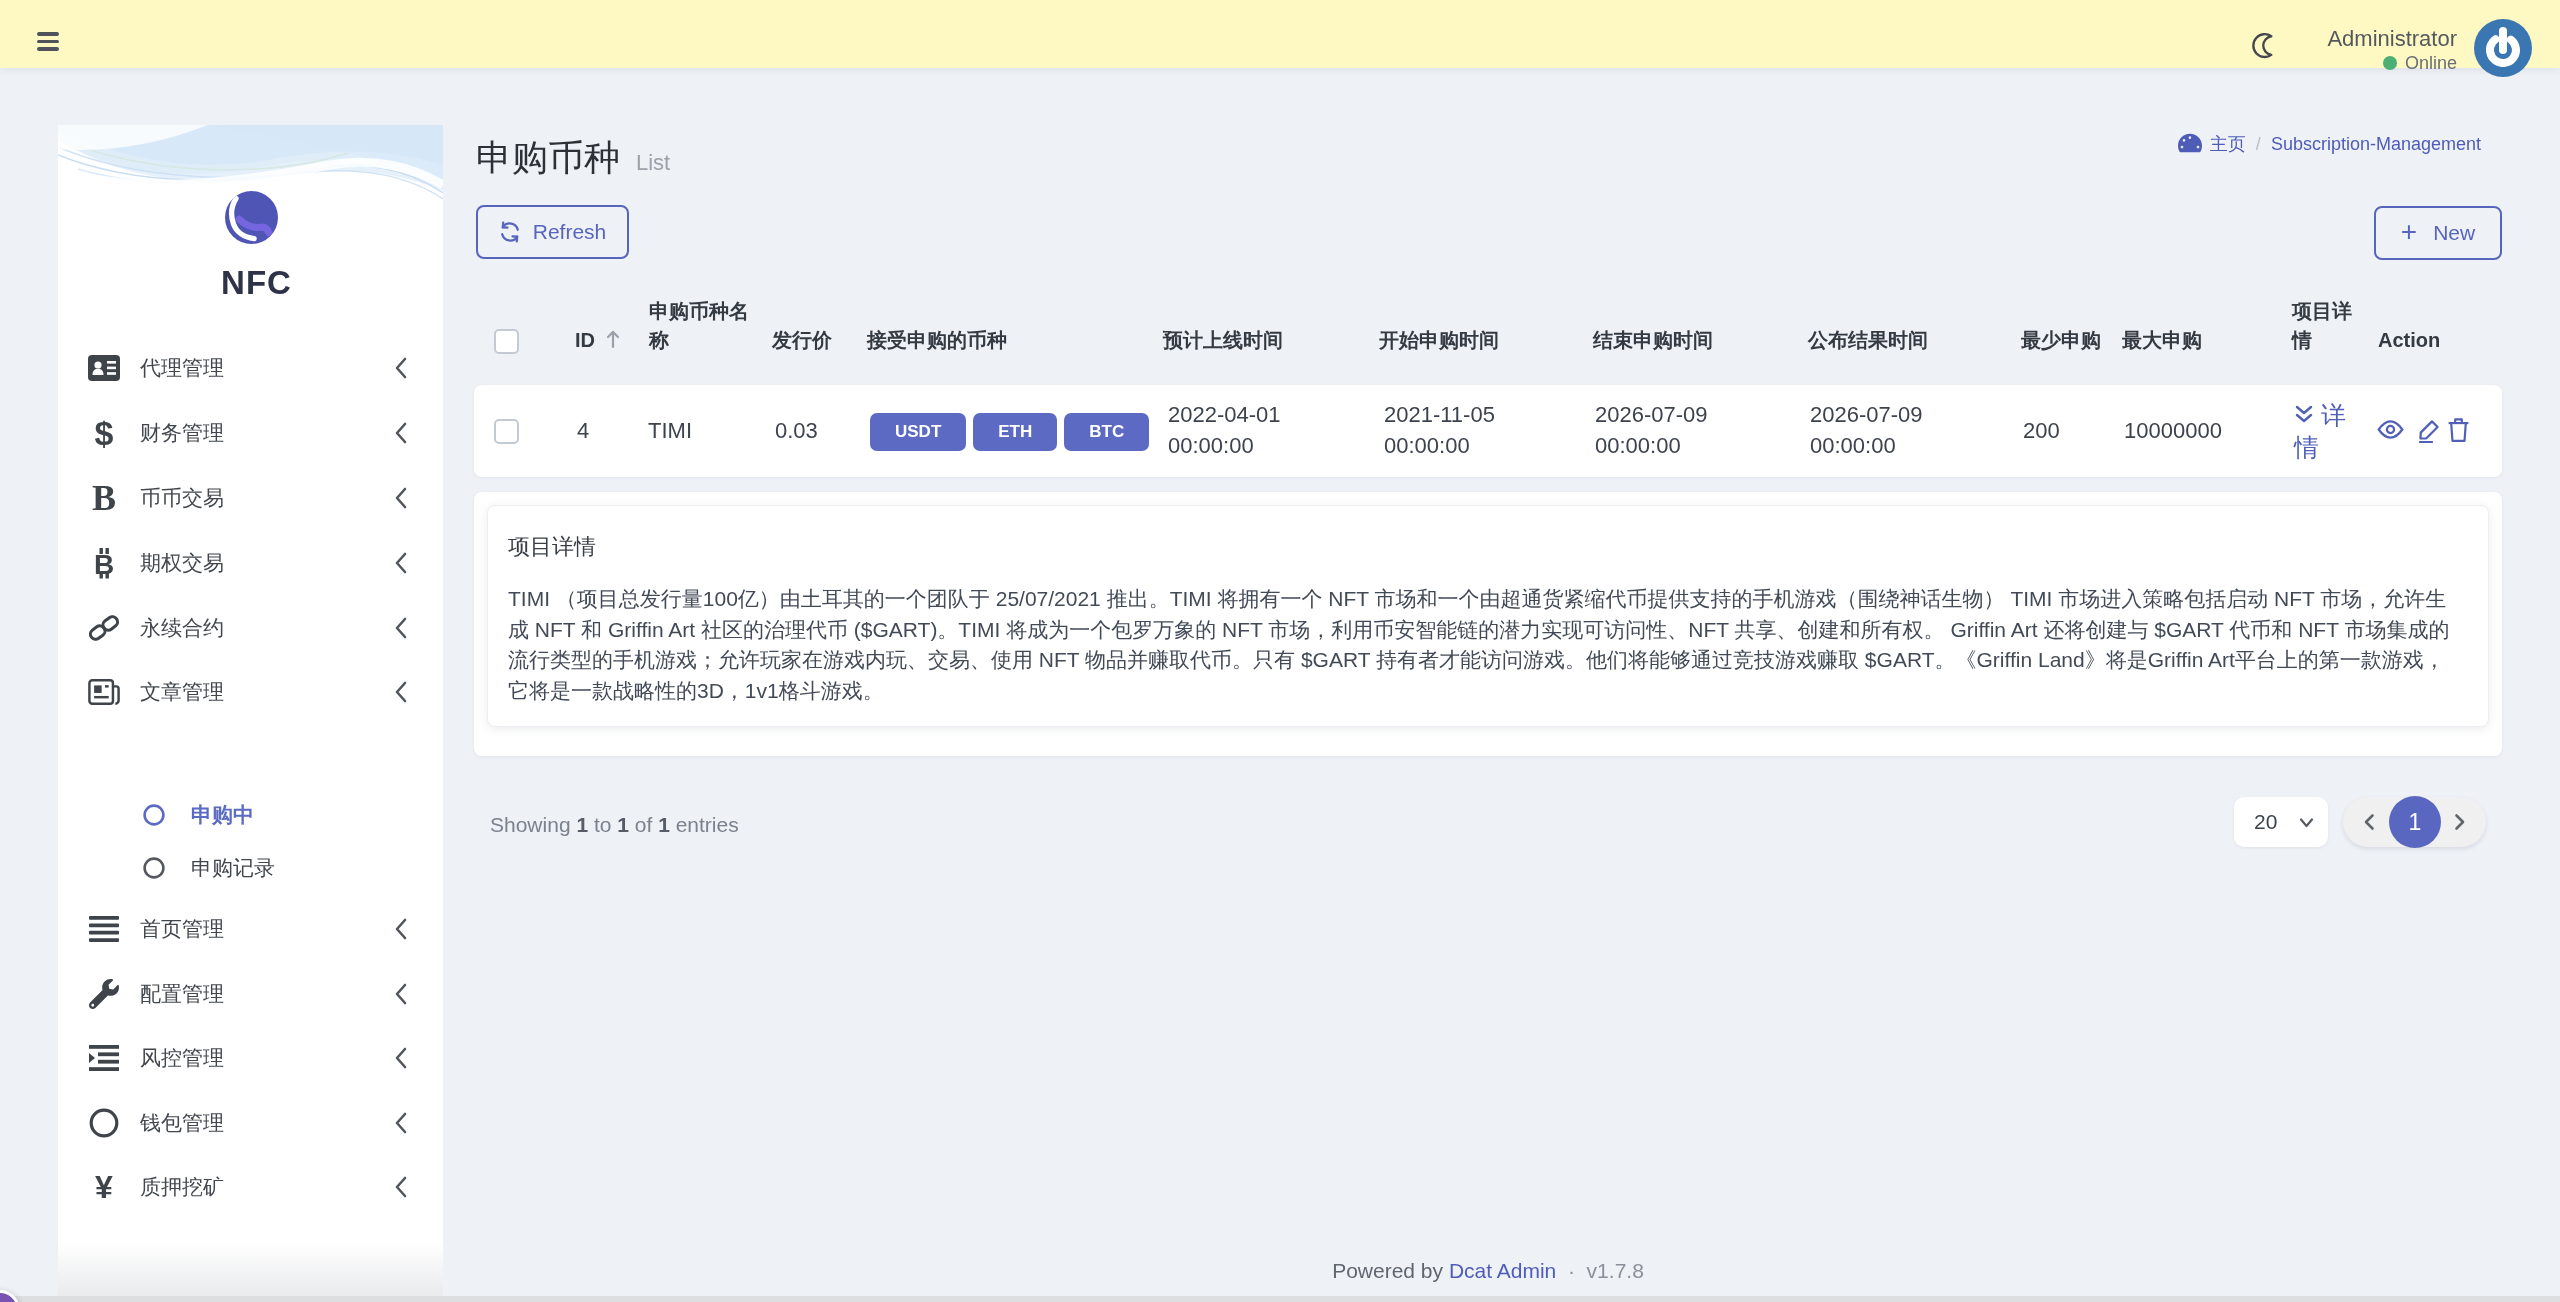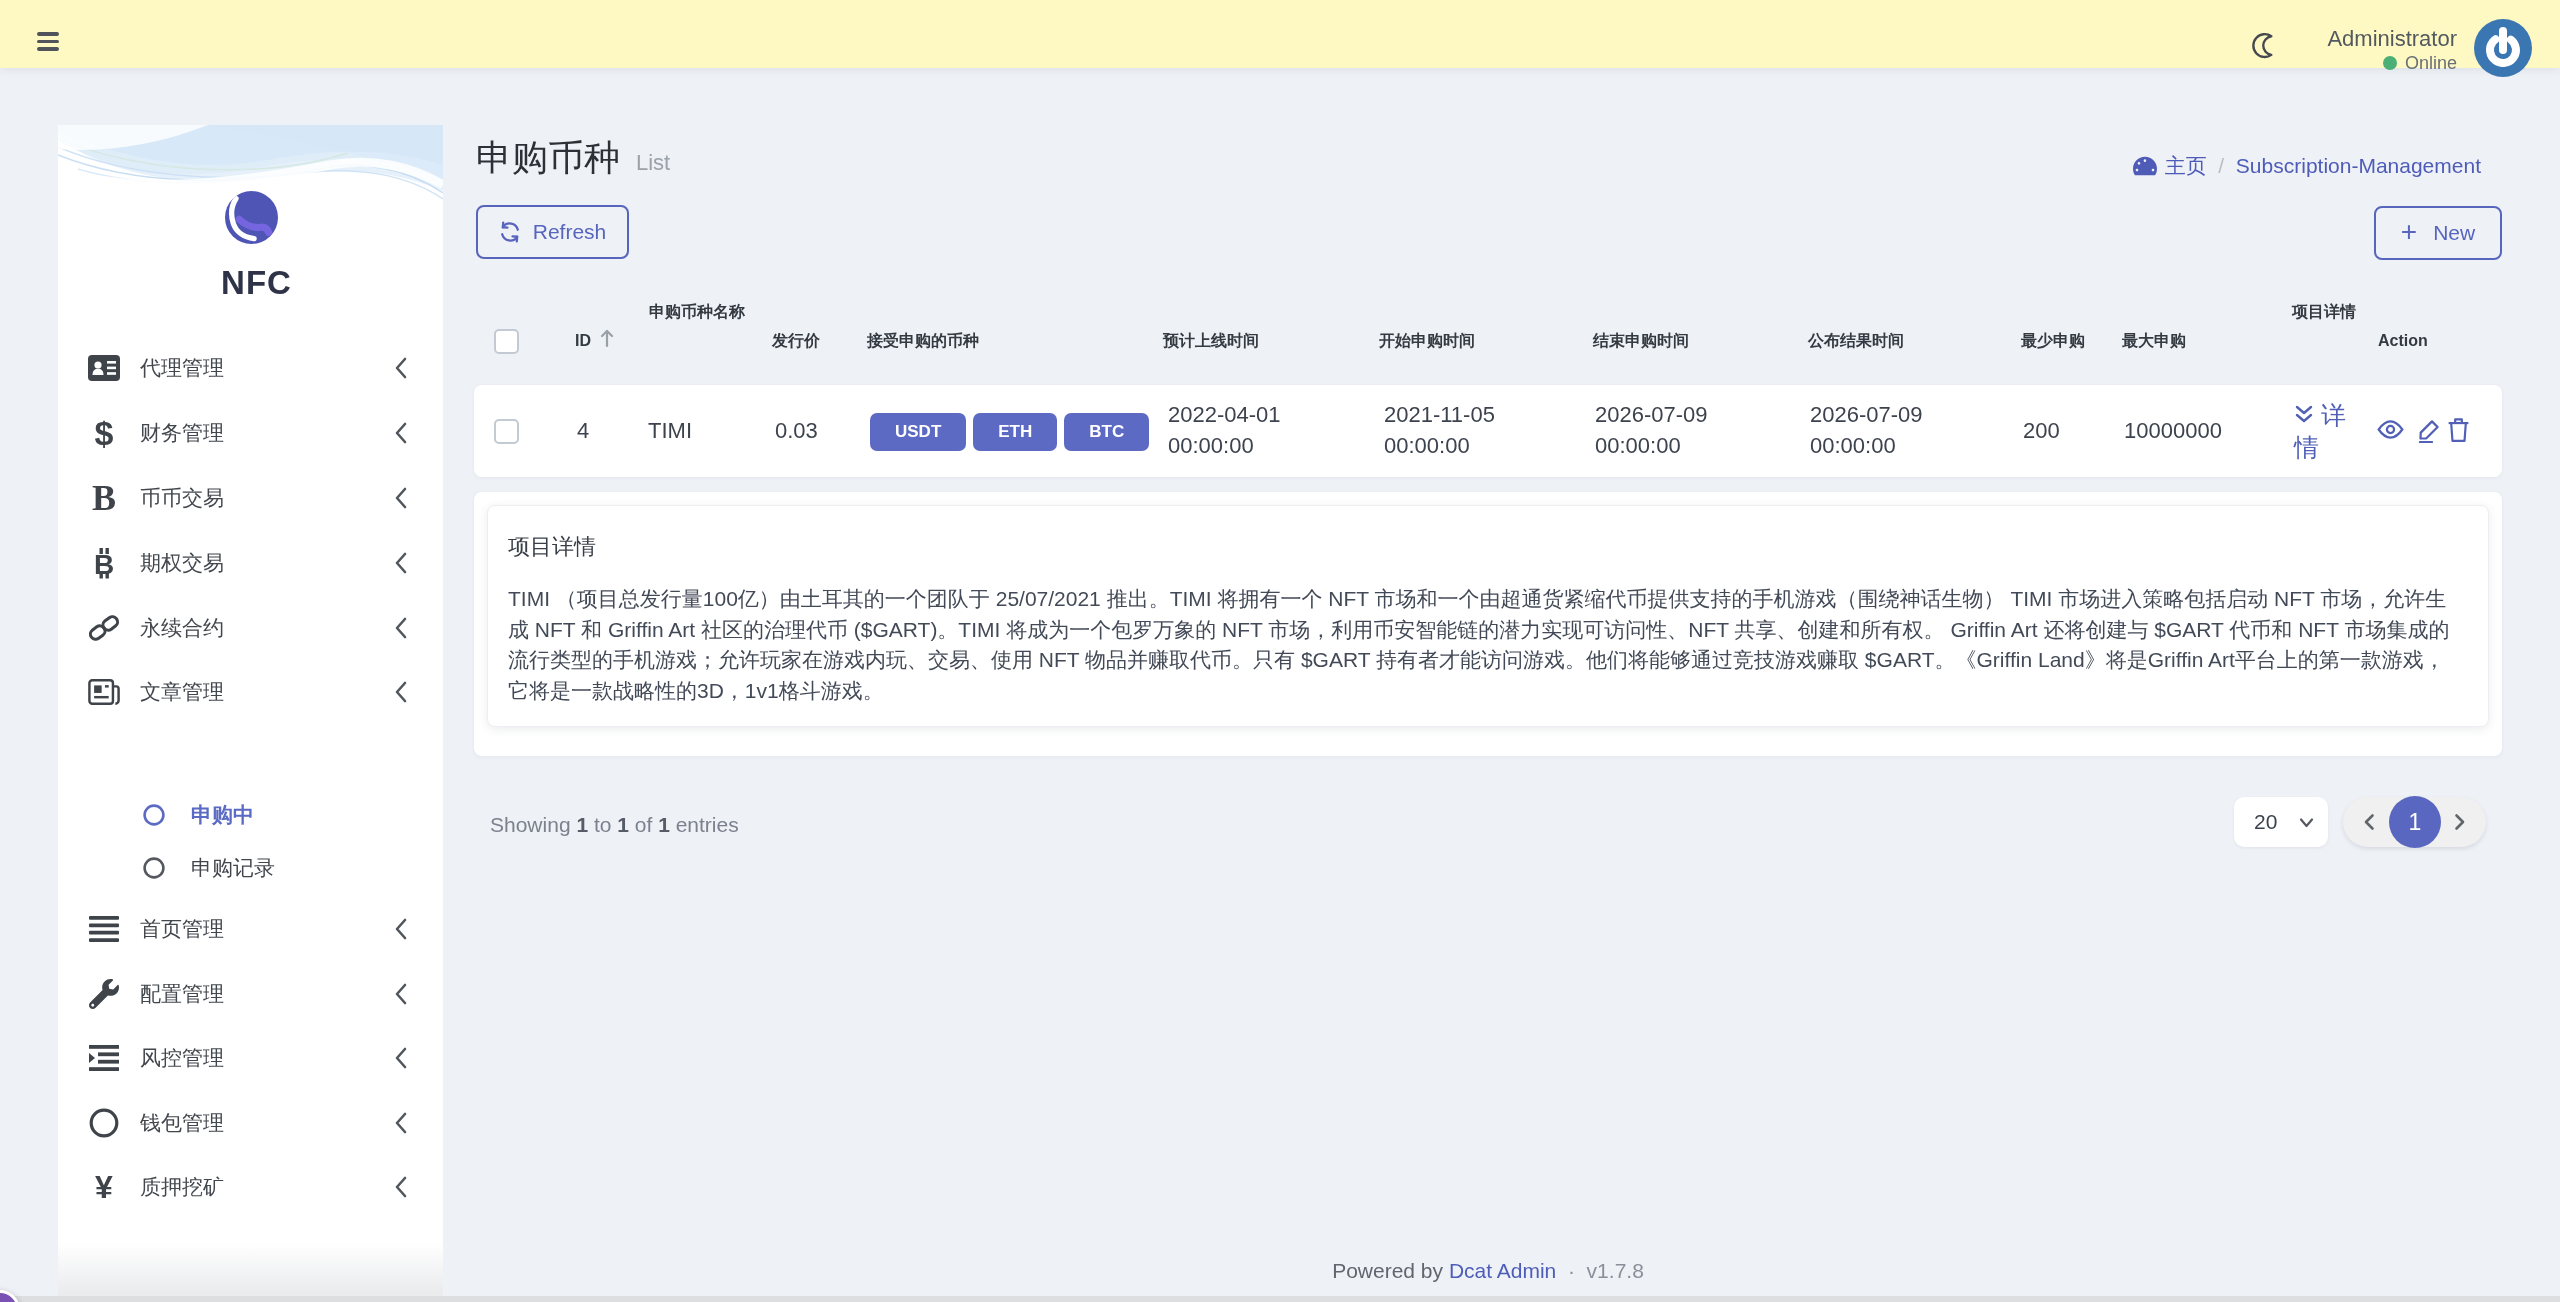--- a/index.html
+++ b/index.html
@@ -23,21 +23,21 @@
 .mchev{position:absolute;left:330px;top:0;width:26px;height:60px;display:flex;align-items:center;justify-content:center;}
 .mactive{background:#f4f4f6;border-radius:6px;left:10px;width:356px;}
 .mactive .mico{left:20px;}
 .mactive .mtxt{left:69px;}
 .mactive .mchev{left:320px;}
 .subtxt{position:absolute;left:133px;top:0;height:60px;display:flex;align-items:center;font-size:21px;color:#42474e;}
 .subcirc{position:absolute;left:85px;top:0;width:26px;height:60px;display:flex;align-items:center;}
 
 #content{position:absolute;left:0;top:90px;width:2560px;height:1212px;}
 .card{position:absolute;background:#fff;border-radius:8px;box-shadow:0 1px 4px rgba(50,60,80,.06);}
-.hcell{position:absolute;font-size:16px;font-weight:600;color:#343a42;line-height:29px;}
+.hcell{position:absolute;font-size:20px;font-weight:600;color:#343a42;line-height:29px;}
 .bcell{position:absolute;font-size:22px;color:#3d434e;line-height:31px;}
 .badge{display:inline-block;height:38px;line-height:38px;padding:0 25px;border-radius:7px;background:#5d6ac4;color:#fff;font-size:17px;font-weight:600;}
 .cb{position:absolute;width:25px;height:25px;border:2px solid #c3cad3;border-radius:5px;background:#fff;}
 .btn{position:absolute;border:2px solid #5765bd;border-radius:8px;color:#5765bd;display:flex;align-items:center;justify-content:center;background:transparent;font-size:21px;}
 </style>
 </head>
 <body>
 
 <div id="topbar">
   <div class="hbar" style="top:32px;"></div>
@@ -255,21 +255,21 @@
           <polyline points="11,2 3,11 11,20"></polyline>
         </svg>
       </div>
   </div>
 </div>
 <div id="sidefade"></div>
 
 <div id="content">
 
   <div class="abs" style="left:476px;top:44px;font-size:36px;font-weight:500;color:#2d3137;">申购币种<span style="font-size:22px;font-weight:400;color:#9ca2a9;margin-left:16px;">List</span></div>
-  <div class="abs" style="right:79px;top:62px;font-size:21px;color:#4e5cb8;white-space:nowrap;">
+  <div class="abs" style="right:79px;top:42px;font-size:18px;color:#4e5cb8;white-space:nowrap;">
     <svg style="vertical-align:-4px;margin-right:8px;" width="24" height="22" viewBox="0 0 576 512">
         <path fill="#4e5cb8" d="M288 32C128.9 32 0 160.9 0 320c0 52.8 14.3 102.3 39.1 144.8 5.6 9.6 16.3 15.2 27.4 15.2h443c11.1 0 21.8-5.6 27.4-15.2C561.8 422.3 576 372.8 576 320c0-159.1-128.9-288-288-288zm0 64c14.7 0 26.6 10.1 30.3 23.7-1.1 2.3-2.6 4.2-3.5 6.7l-9.2 27.7c-5.1 3.5-11 6-17.6 6-17.7 0-32-14.3-32-32S270.3 96 288 96zM96 384c-17.7 0-32-14.3-32-32s14.3-32 32-32 32 14.3 32 32-14.3 32-32 32zm48-160c-17.7 0-32-14.3-32-32s14.3-32 32-32 32 14.3 32 32-14.3 32-32 32zm246.8-72.4-61.3 184c-11.4 6.7-19.5 18.7-19.5 32.4 0 21.2 17.2 38.4 38.4 38.4s38.4-17.2 38.4-38.4c0-10.6-4.3-20.2-11.3-27.2l61.3-184c4.2-12.6-2.6-26.2-15.2-30.4-12.6-4.1-26.2 2.6-30.4 15.2zM480 384c-17.7 0-32-14.3-32-32s14.3-32 32-32 32 14.3 32 32-14.3 32-32 32z"></path>
       </svg>主页&nbsp;&nbsp;<span style="color:#b9bec6;">/</span>&nbsp;&nbsp;Subscription-Management
   </div>
 
   <div class="btn" style="left:476px;top:115px;width:153px;height:54px;">
     <svg style="margin-right:12px;" width="22" height="22" viewBox="0 0 24 24" fill="none" stroke="#5765bd" stroke-width="2.5" stroke-linecap="round" stroke-linejoin="round">
         <path d="M20.5 9.5 A 9 9 0 0 0 4.2 6.8"></path>
         <polyline points="4.6,1.8 4.2,6.8 9.2,7.2"></polyline>
         <path d="M3.5 14.5 A 9 9 0 0 0 19.8 17.2"></path>

